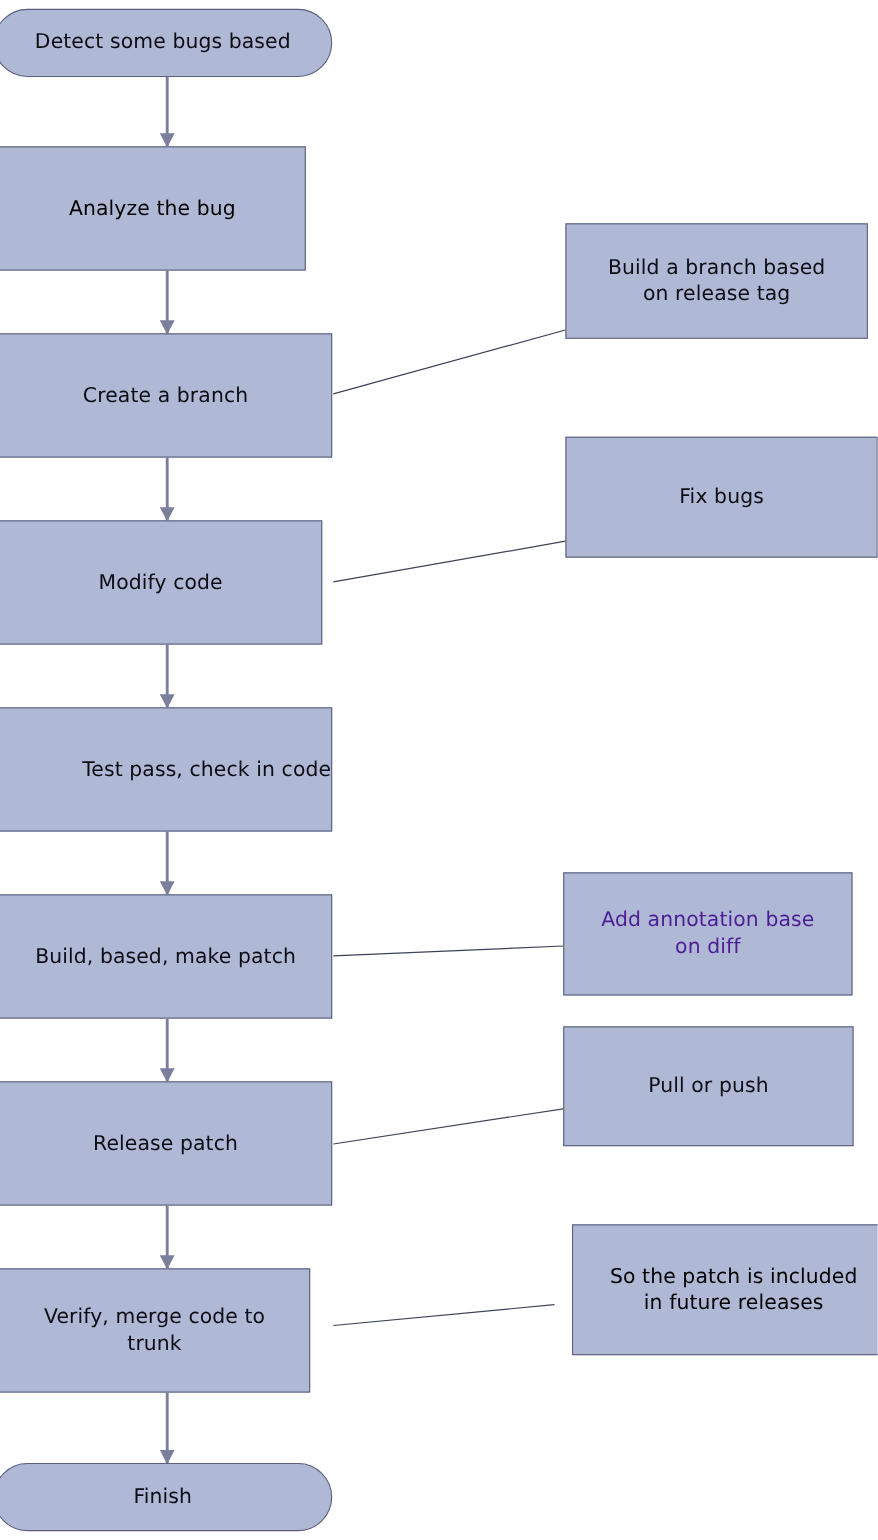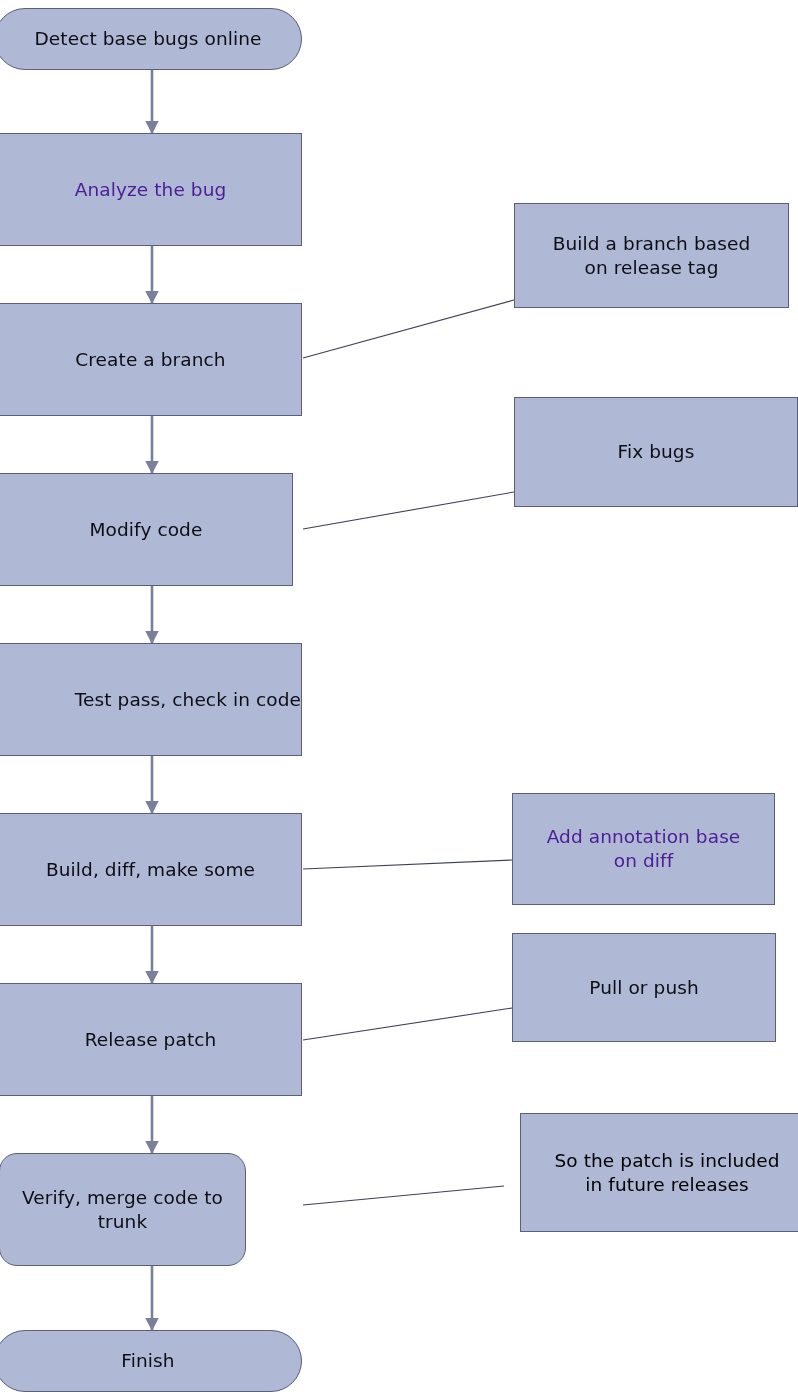--- a/index.html
+++ b/index.html
@@ -67,28 +67,28 @@
       <line x1="152" y1="926" x2="152" y2="983" stroke="#7b7f9c" stroke-width="2.6" marker-end="url(#arrowhead)"></line>
       <line x1="152" y1="1096" x2="152" y2="1153" stroke="#7b7f9c" stroke-width="2.6" marker-end="url(#arrowhead)"></line>
       <line x1="152" y1="1266" x2="152" y2="1330" stroke="#7b7f9c" stroke-width="2.6" marker-end="url(#arrowhead)"></line>
       <line x1="303" y1="358" x2="514" y2="300" stroke="#3d4157" stroke-width="1.1"></line>
       <line x1="303" y1="529" x2="514" y2="492" stroke="#3d4157" stroke-width="1.1"></line>
       <line x1="303" y1="869" x2="512" y2="860" stroke="#3d4157" stroke-width="1.1"></line>
       <line x1="303" y1="1040" x2="512" y2="1008" stroke="#3d4157" stroke-width="1.1"></line>
       <line x1="303" y1="1205" x2="504" y2="1186" stroke="#3d4157" stroke-width="1.1"></line>
     </svg>
   <div id="nodes-layer">
-      <div class="node process terminator" style="left: -6px; top: 8px; width: 308px; height: 62px; background: rgb(175, 184, 212); border-color: rgb(90, 95, 125); color: rgb(13, 13, 21);"><span>Detect base bugs online</span></div>
-      <div class="node process" style="left: -1px; top: 133px; width: 303px; height: 113px; background: rgb(175, 184, 212); border-color: rgb(90, 95, 125); color: #4c1d95;"><span>Analyze the bug</span></div>
+      <div class="node process terminator" style="left: -6px; top: 8px; width: 308px; height: 62px; background: rgb(175, 184, 212); border-color: rgb(90, 95, 125); color: rgb(13, 13, 21);"><span>Detect some bugs based</span></div>
+      <div class="node process" style="left: -1px; top: 133px; width: 279px; height: 113px; background: rgb(175, 184, 212); border-color: rgb(90, 95, 125); color: #000000;"><span>Analyze the bug</span></div>
       <div class="node process" style="left: -1px; top: 303px; width: 303px; height: 113px; background: rgb(175, 184, 212); border-color: rgb(90, 95, 125); color: rgb(13, 13, 21);"><span>Create a branch</span></div>
       <div class="node process" style="left: -1px; top: 473px; width: 294px; height: 113px; background: rgb(175, 184, 212); border-color: rgb(90, 95, 125); color: rgb(13, 13, 21);"><span>Modify code</span></div>
       <div class="node process" style="left: -1px; top: 643px; width: 303px; height: 113px; background: rgb(175, 184, 212); border-color: rgb(90, 95, 125); color: rgb(13, 13, 21); justify-content: flex-end;"><span>Test pass, check in code</span></div>
-      <div class="node process" style="left: -1px; top: 813px; width: 303px; height: 113px; background: rgb(175, 184, 212); border-color: rgb(90, 95, 125); color: rgb(13, 13, 21);"><span>Build, diff, make some</span></div>
+      <div class="node process" style="left: -1px; top: 813px; width: 303px; height: 113px; background: rgb(175, 184, 212); border-color: rgb(90, 95, 125); color: rgb(13, 13, 21);"><span>Build, based, make patch</span></div>
       <div class="node process" style="left: -1px; top: 983px; width: 303px; height: 113px; background: rgb(175, 184, 212); border-color: rgb(90, 95, 125); color: rgb(13, 13, 21);"><span>Release patch</span></div>
-      <div class="node process" style="left: -1px; top: 1153px; width: 247px; height: 113px; background: rgb(175, 184, 212); border-color: rgb(90, 95, 125); color: rgb(13, 13, 21); border-radius: 18px;"><span>Verify,  merge code to
+      <div class="node process" style="left: -1px; top: 1153px; width: 283px; height: 113px; background: rgb(175, 184, 212); border-color: rgb(90, 95, 125); color: rgb(13, 13, 21);"><span>Verify,  merge code to
 trunk</span></div>
       <div class="node process terminator" style="left: -6px; top: 1330px; width: 308px; height: 62px; background: rgb(175, 184, 212); border-color: rgb(90, 95, 125); color: rgb(13, 13, 21);"><span>Finish</span></div>
       <div class="node note" style="left: 514px; top: 203px; width: 275px; height: 105px; background: rgb(175, 184, 212); border-color: rgb(90, 95, 125); color: rgb(13, 13, 21);"><span>Build a branch based
 on release tag</span></div>
       <div class="node note" style="left: 514px; top: 397px; width: 284px; height: 110px; background: rgb(175, 184, 212); border-color: rgb(90, 95, 125); color: rgb(13, 13, 21);"><span>Fix bugs</span></div>
       <div class="node note" style="left: 512px; top: 793px; width: 263px; height: 112px; background: rgb(175, 184, 212); border-color: rgb(90, 95, 125); color: #4c1d95;"><span>Add annotation base
 on diff</span></div>
       <div class="node note" style="left: 512px; top: 933px; width: 264px; height: 109px; background: rgb(175, 184, 212); border-color: rgb(90, 95, 125); color: rgb(13, 13, 21);"><span>Pull or push</span></div>
       <div class="node note" style="left: 520px; top: 1113px; width: 294px; height: 119px; background: rgb(175, 184, 212); border-color: rgb(90, 95, 125); color: #000000;"><span>So the patch is included
 in future releases</span></div>

